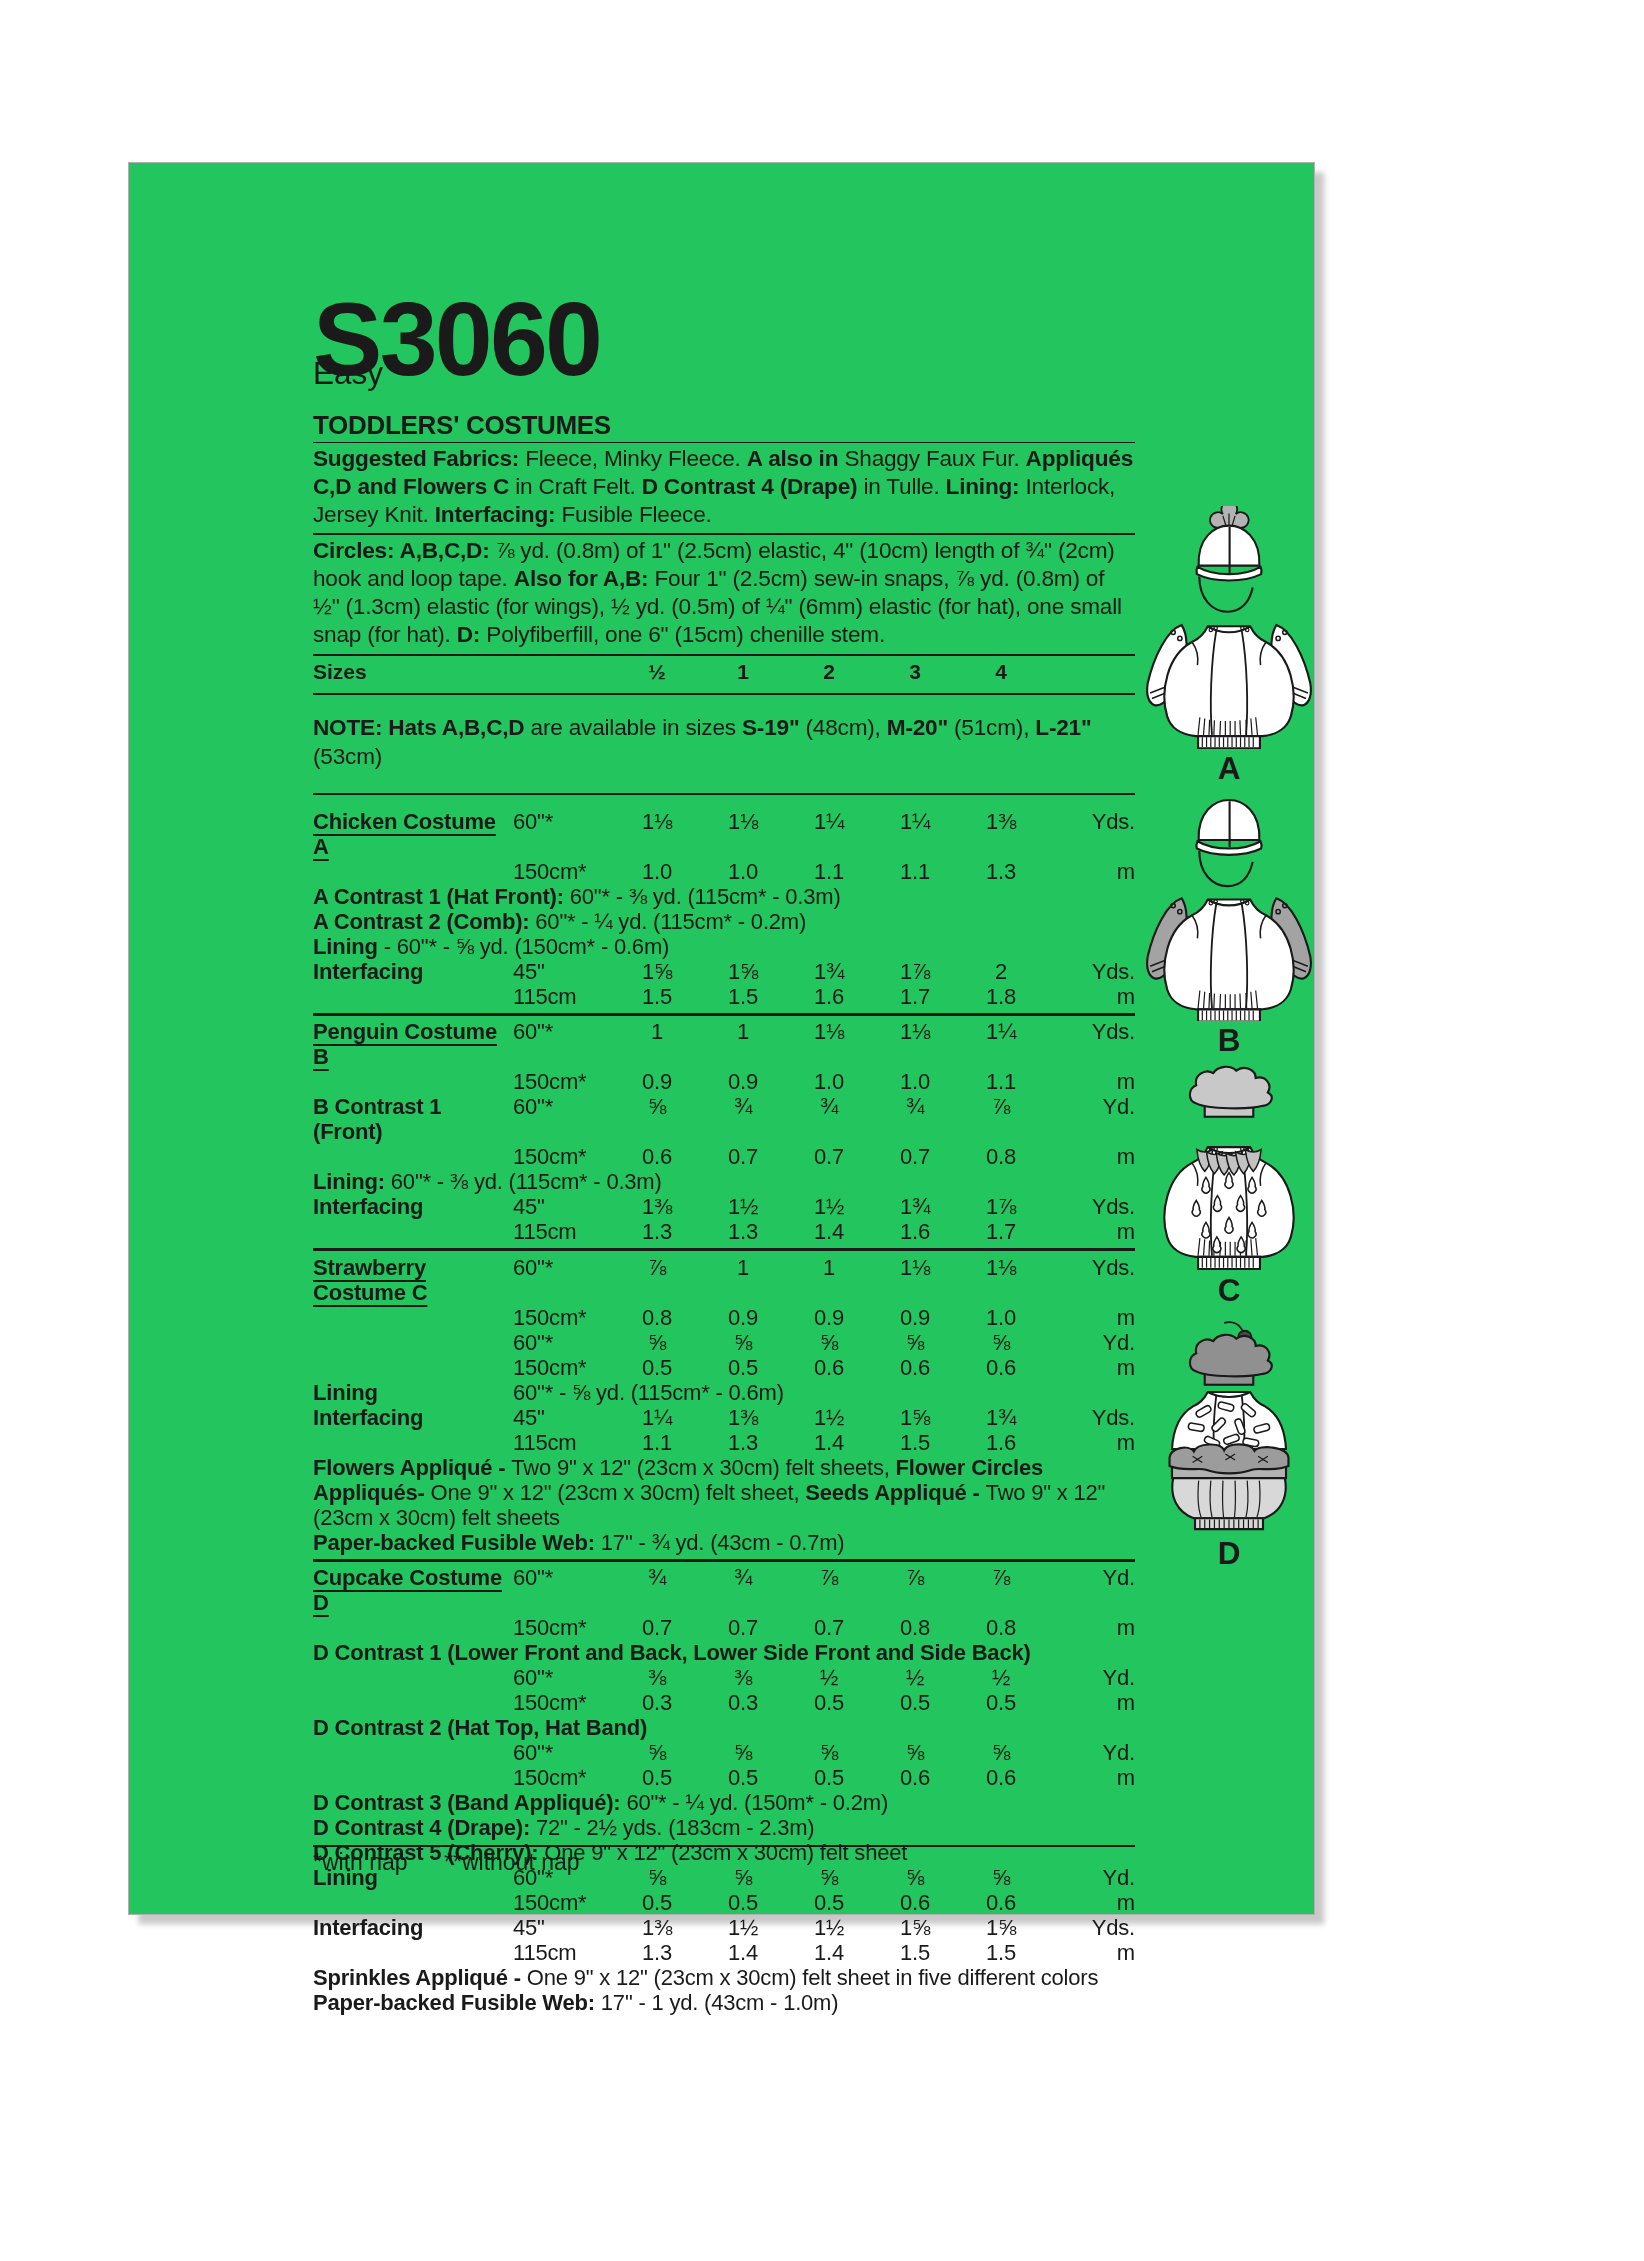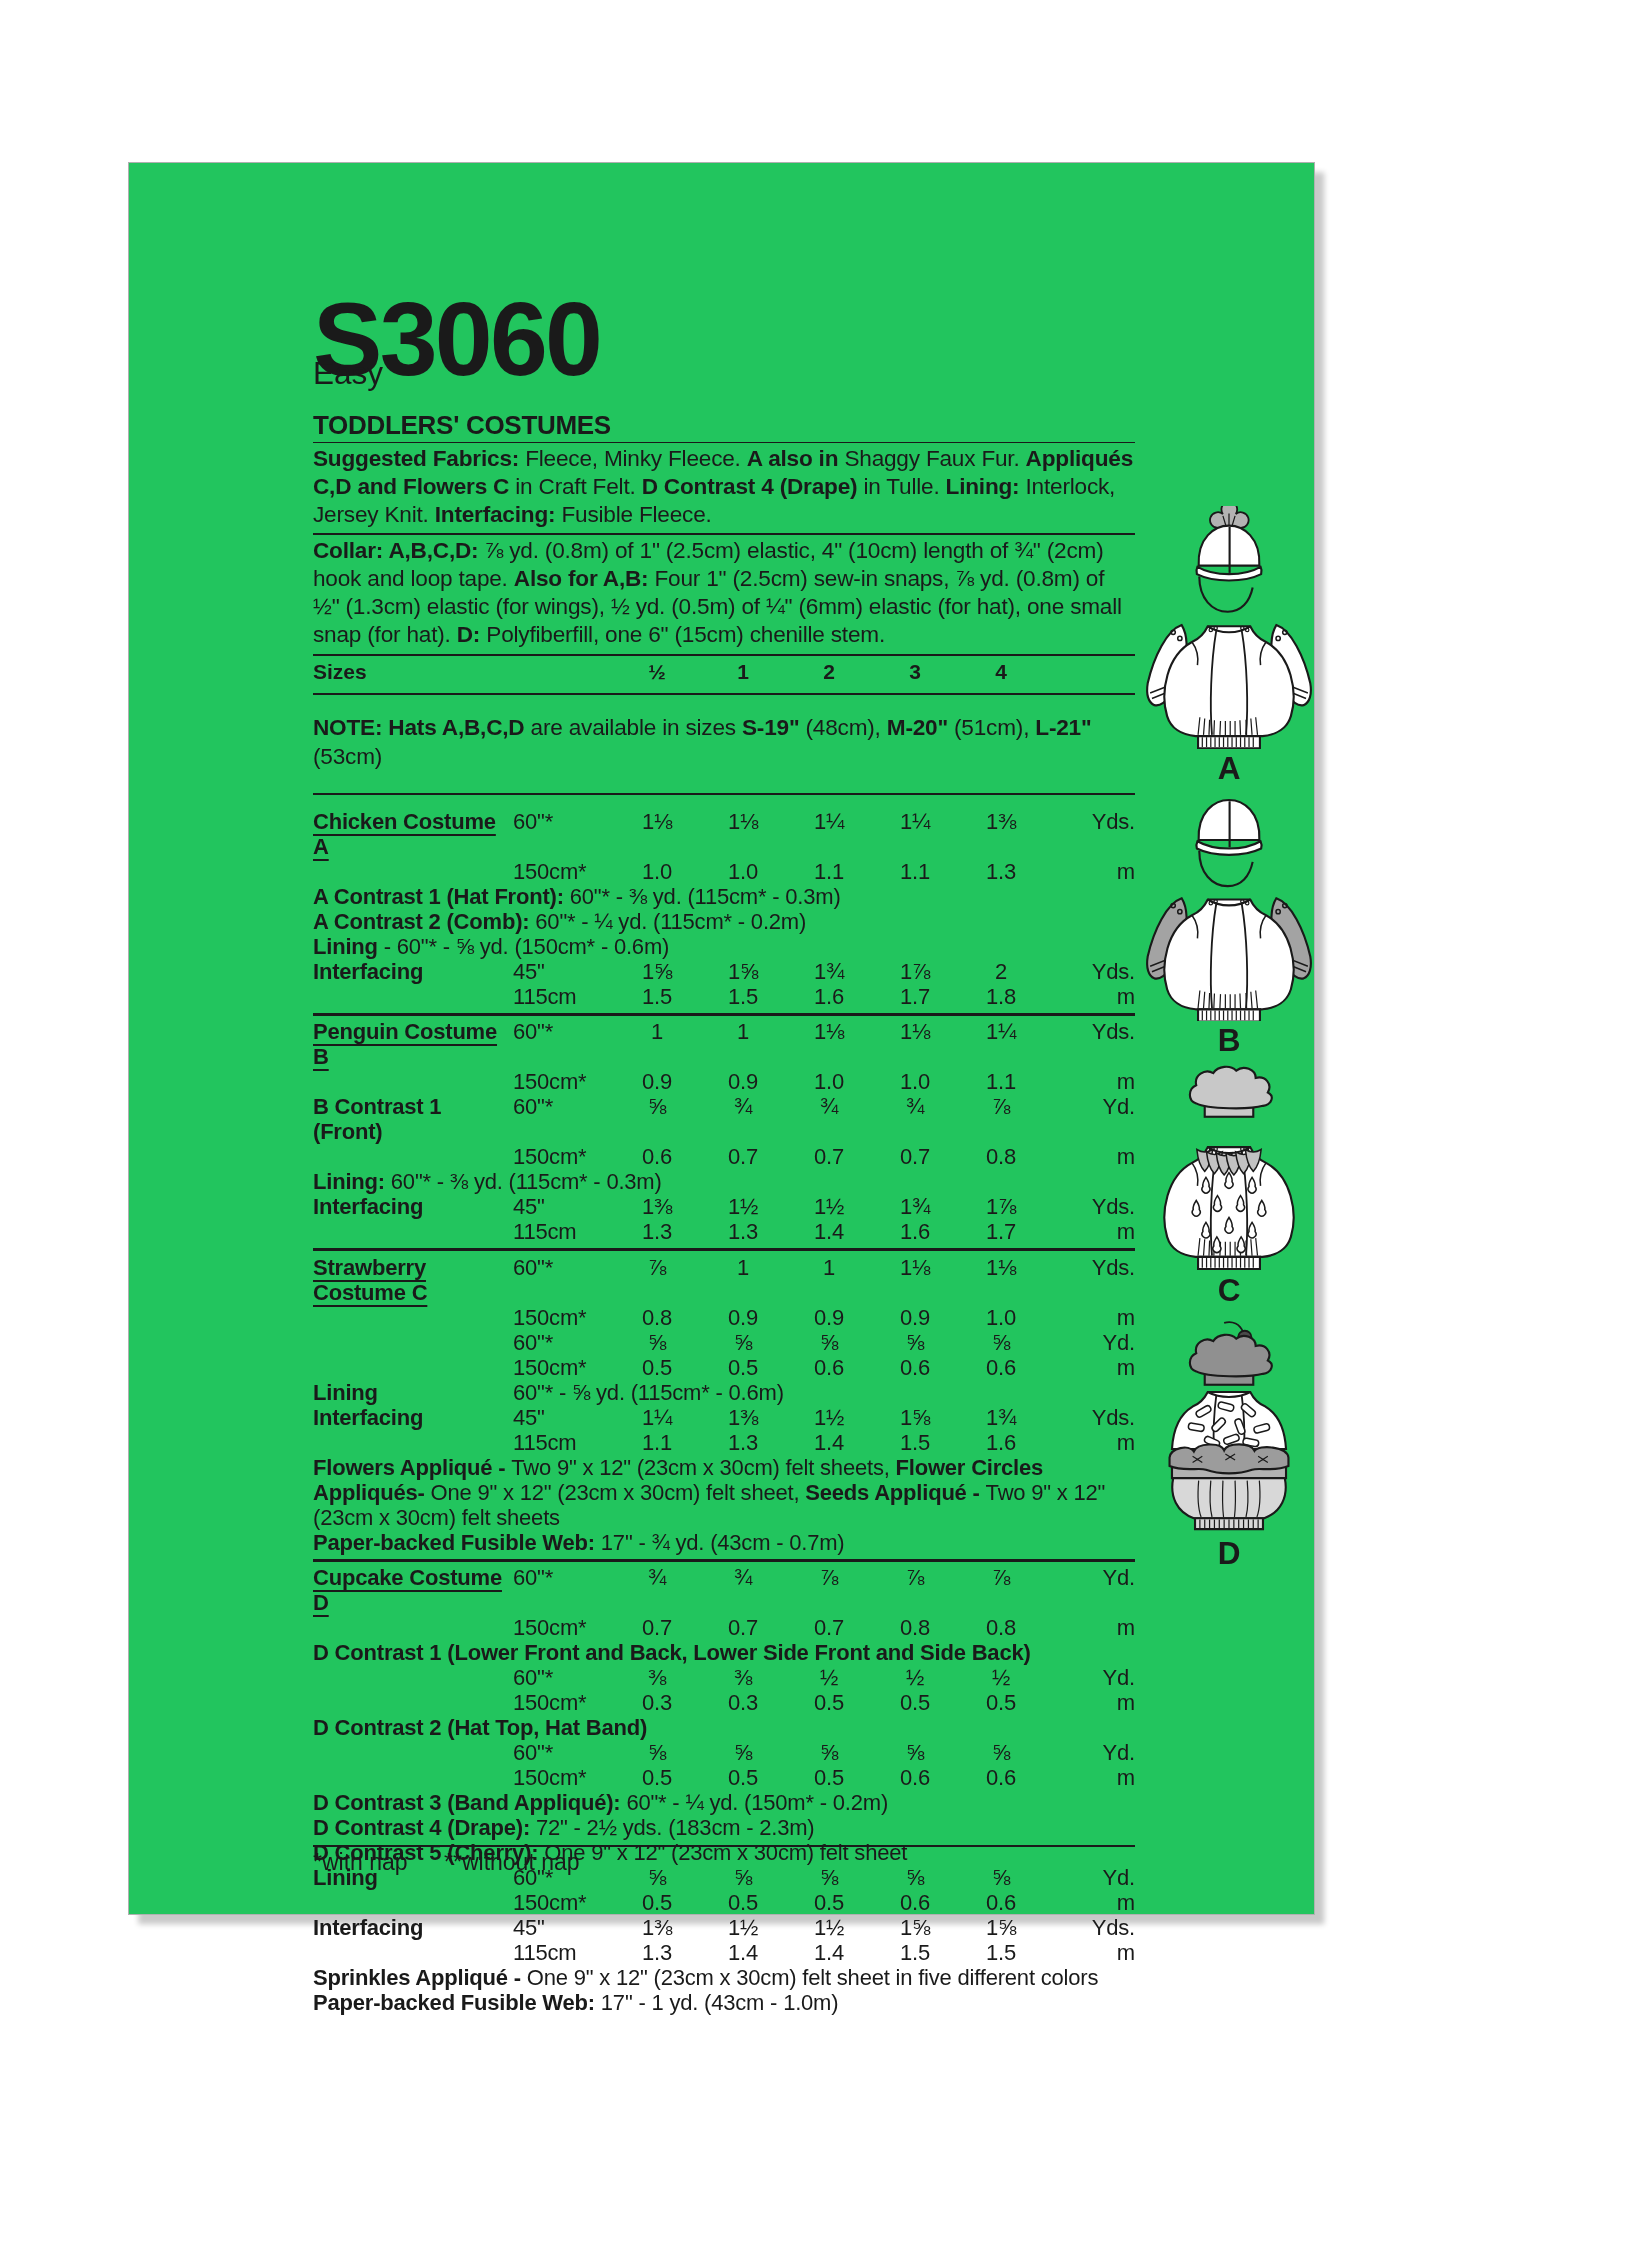--- a/index.html
+++ b/index.html
@@ -91,21 +91,21 @@
       <rect id="spr" x="-13" y="-5.5" width="26" height="11" rx="5.5" stroke="#1a1a1a" stroke-width="2.5" fill="#ffffff"></rect>
     </defs>
   </svg>
 
   <div class="content">
     <div class="pattern-number">S3060</div>
     <div class="doc-title">TODDLERS' COSTUMES</div>
     <div class="rule2"></div>
     <p class="rich"><b>Suggested Fabrics: </b><span>Fleece, Minky Fleece. </span><b>A also in </b><span>Shaggy Faux Fur. </span><b>Appliqués C,D and Flowers C</b><span> in Craft Felt. </span><b>D Contrast 4 (Drape)</b><span> in Tulle. </span><b>Lining: </b><span>Interlock, Jersey Knit. </span><b>Interfacing: </b><span>Fusible Fleece.</span></p>
     <div class="rule3"></div>
-    <p class="rich"><b>Collar: A,B,C,D: </b><span>⅞ yd. (0.8m) of 1" (2.5cm) elastic, 4" (10cm) length of ¾" (2cm) hook and loop tape. </span><b>Also for A,B: </b><span>Four 1" (2.5cm) sew-in snaps, ⅞ yd. (0.8m) of ½" (1.3cm) elastic (for wings), ½ yd. (0.5m) of ¼" (6mm) elastic (for hat), one small snap (for hat). </span><b>D: </b><span>Polyfiberfill, one 6" (15cm) chenille stem.</span></p>
+    <p class="rich"><b>Circles: A,B,C,D: </b><span>⅞ yd. (0.8m) of 1" (2.5cm) elastic, 4" (10cm) length of ¾" (2cm) hook and loop tape. </span><b>Also for A,B: </b><span>Four 1" (2.5cm) sew-in snaps, ⅞ yd. (0.8m) of ½" (1.3cm) elastic (for wings), ½ yd. (0.5m) of ¼" (6mm) elastic (for hat), one small snap (for hat). </span><b>D: </b><span>Polyfiberfill, one 6" (15cm) chenille stem.</span></p>
     <div class="rule4"></div>
     <div class="sizes-row">
       <div class="szlabel">Sizes</div>
 
     <div class="szval">½</div>
         <div class="szval">1</div>
         <div class="szval">2</div>
         <div class="szval">3</div>
         <div class="szval">4</div>
       </div>

